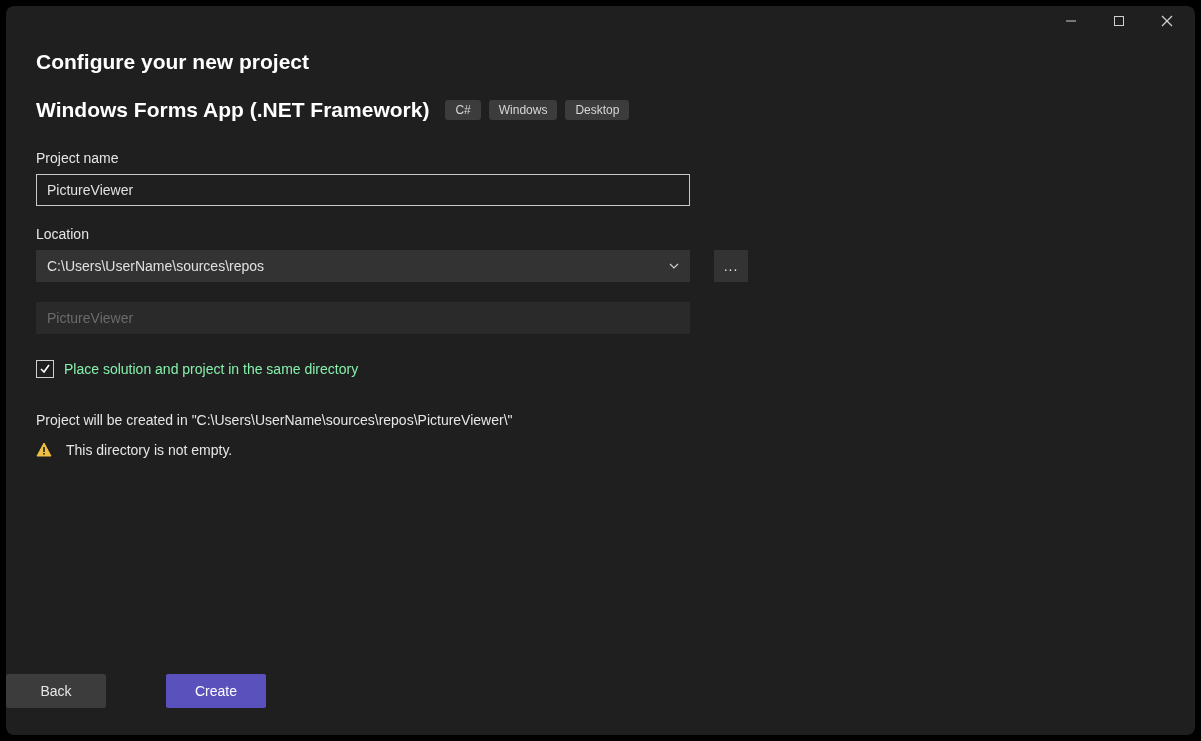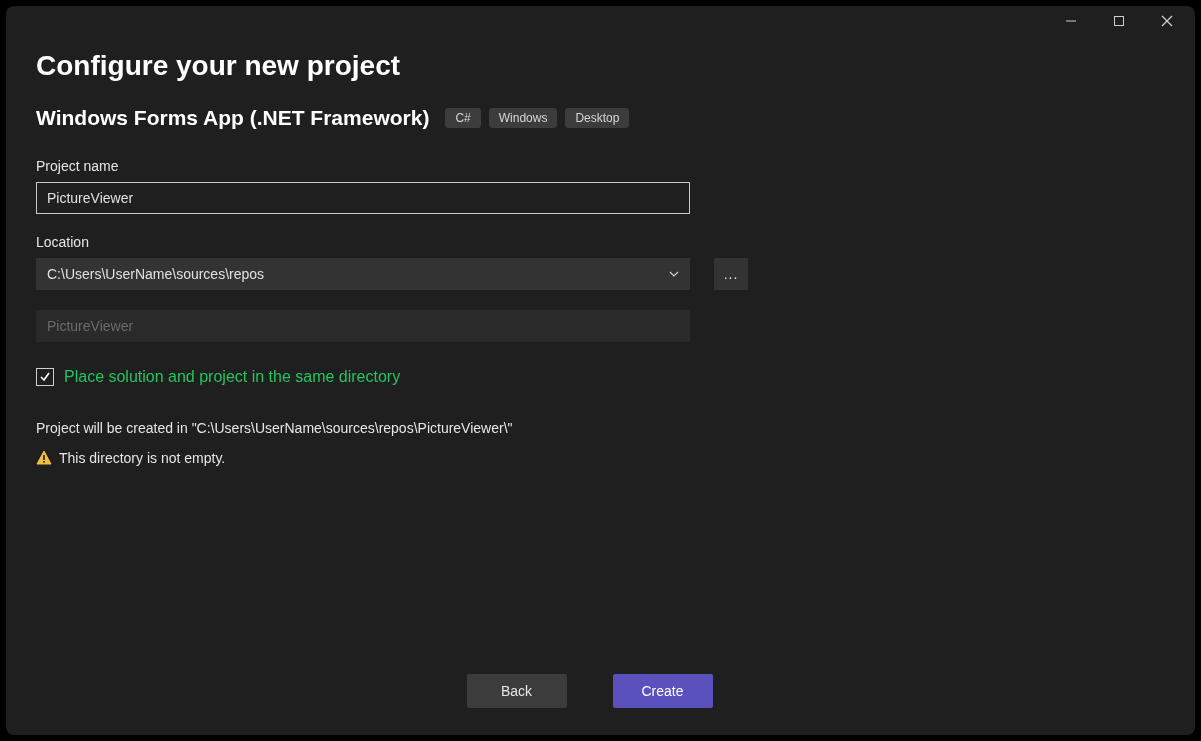--- a/index.html
+++ b/index.html
@@ -36,21 +36,21 @@
   .winbtn svg { width: 12px; height: 12px; }
   .content {
     flex: 1 1 auto;
     padding: 0 30px 0 30px;
     display: flex;
     flex-direction: column;
     overflow: hidden;
   }
   h1.page-title {
     color: #ffffff;
-    font-size: 28px;
+    font-size: 21px;
     font-weight: 600;
     margin: 14px 0 24px 0;
   }
   .template-row {
     display: flex;
     align-items: center;
     gap: 16px;
     margin-bottom: 28px;
   }
   .template-name {
@@ -139,42 +139,43 @@
     margin: 6px 0 22px 0;
   }
   .checkbox {
     width: 18px; height: 18px;
     border: 1px solid #cfcfcf;
     background: #1f1f1f;
     display: flex; align-items: center; justify-content: center;
     cursor: pointer;
   }
   .checkbox svg { width: 12px; height: 12px; }
-  .check-label { color: #22c55e; font-size: 16px; }
+  .check-label { color: #86efac; font-size: 14px; }
   .framework-block { width: 654px; }
   .summary {
     color: #e6e6e6;
     font-size: 14px;
     margin-top: 12px;
   }
   .warn-row {
     display: flex;
     align-items: center;
-    gap: 7px;
+    gap: 14px;
     margin-top: 14px;
     color: #e6e6e6;
     font-size: 14px;
   }
   .warn-icon { width: 16px; height: 16px; }
   .warn-icon svg { width: 16px; height: 16px; }
   .footer {
     height: 70px;
     display: flex;
     align-items: center;
-    justify-content: center;
+    justify-content: flex-start;
+    gap: 14px;
     padding: 0 22px 18px 0;
   }
   .btn {
     min-width: 100px;
     height: 34px;
     display: flex; align-items: center; justify-content: center;
     font-size: 14px;
     cursor: pointer;
     border-radius: 2px;
     padding: 0 18px;

